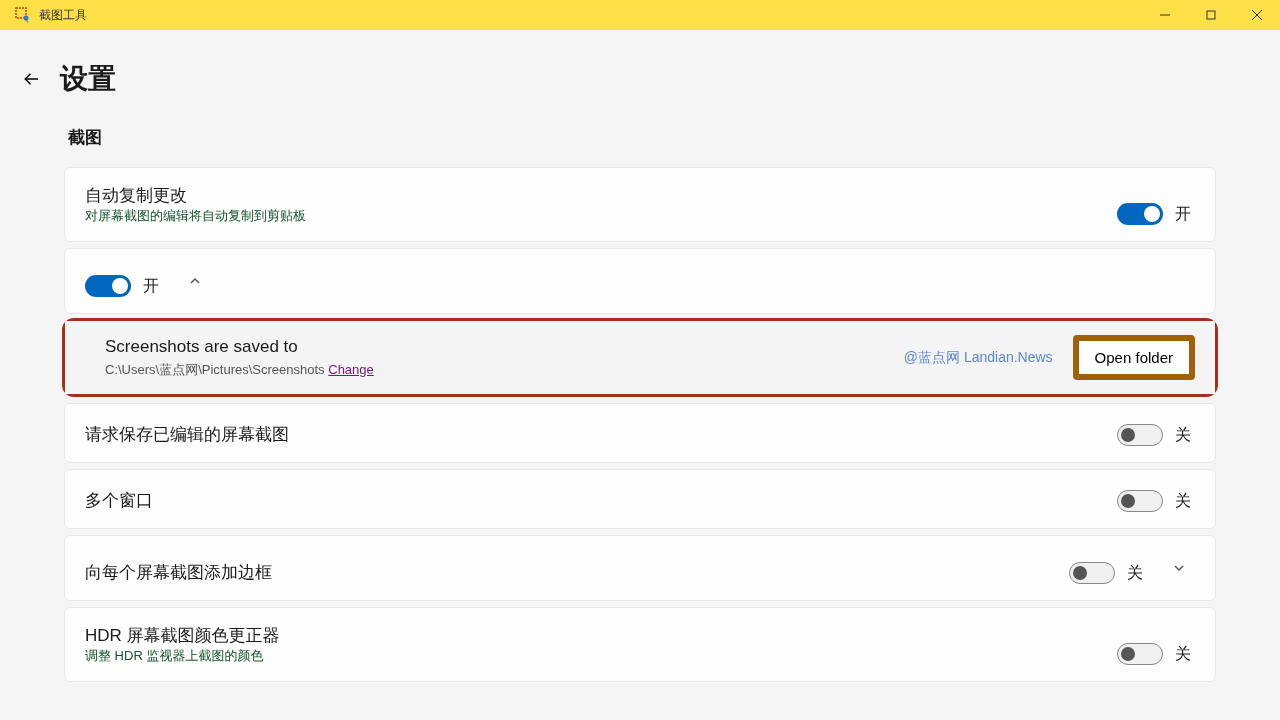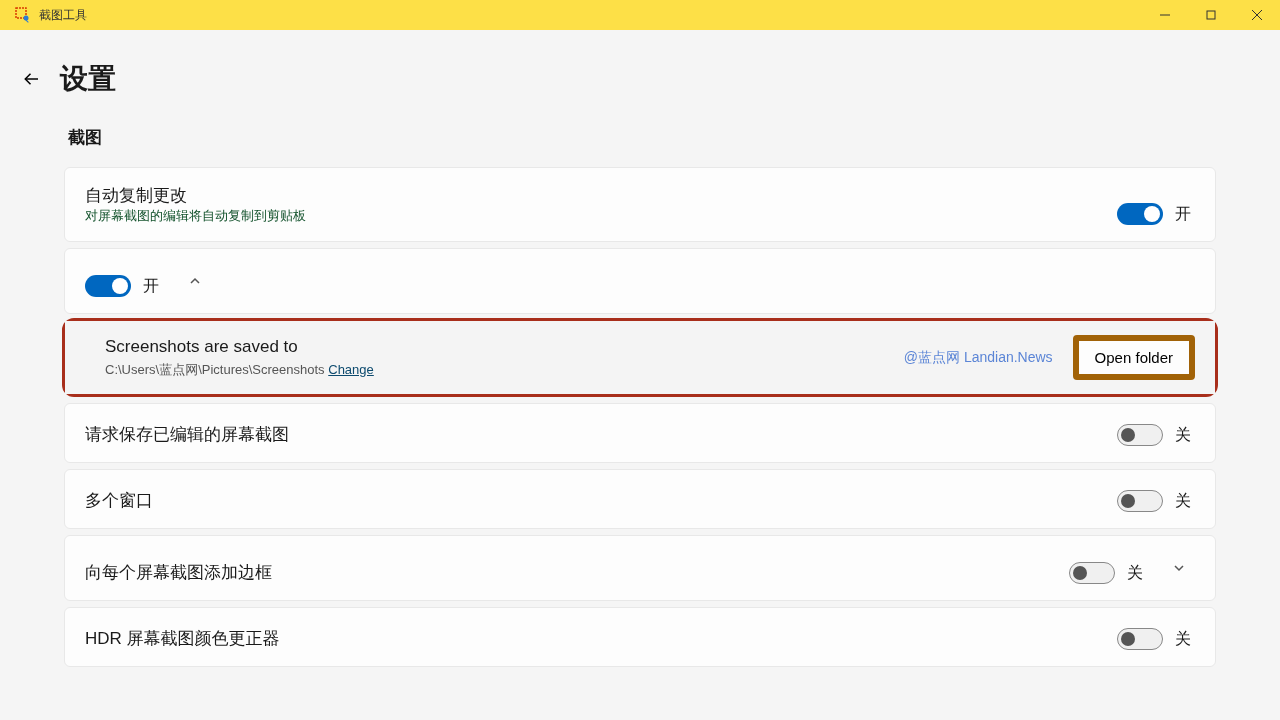--- a/index.html
+++ b/index.html
@@ -124,21 +124,21 @@
   }
   .sub-row {
     display: flex;
     align-items: center;
     padding: 14px 20px 14px 40px;
     background: #f4f4f4;
   }
   .sub-text { flex: 1; }
   .sub-title { font-size: 17px; }
   .sub-sub   { font-size: 13px; color: #555; margin-top: 4px; }
-  .sub-sub a { color: #0c4a6e; }
+  .sub-sub a { color: #701a75; }
   .watermark {
     font-size: 14px;
     color: #5b85d6;
     margin-right: 20px;
     white-space: nowrap;
   }
   .open-folder-btn {
     background: #fdfdfd;
     border: 6px solid #a16207;
     border-radius: 4px;
@@ -270,20 +270,21 @@
             <polyline points="2 4 6 8 10 4"></polyline>
           </svg>
       </div>
     </div>
   </div>
 
   <div class="card">
     <div class="row">
       <div class="row-text">
         <div class="row-title">HDR 屏幕截图颜色更正器</div>
+        <div class="row-subtitle">调整 HDR 监视器上截图的颜色</div>
       </div>
       <div class="toggle-wrap">
         <div class="toggle off"></div>
         <span class="toggle-label">关</span>
       </div>
     </div>
   </div>
 
 </div>
 

